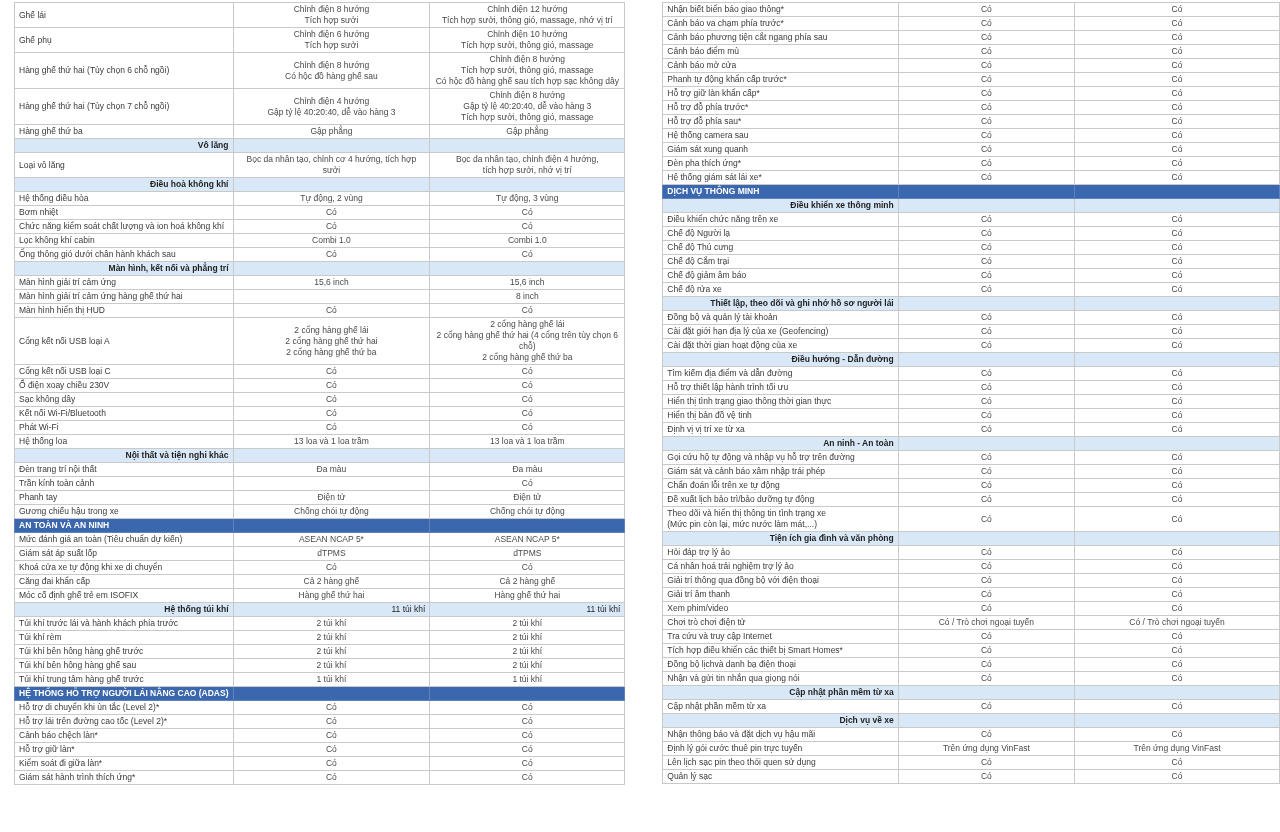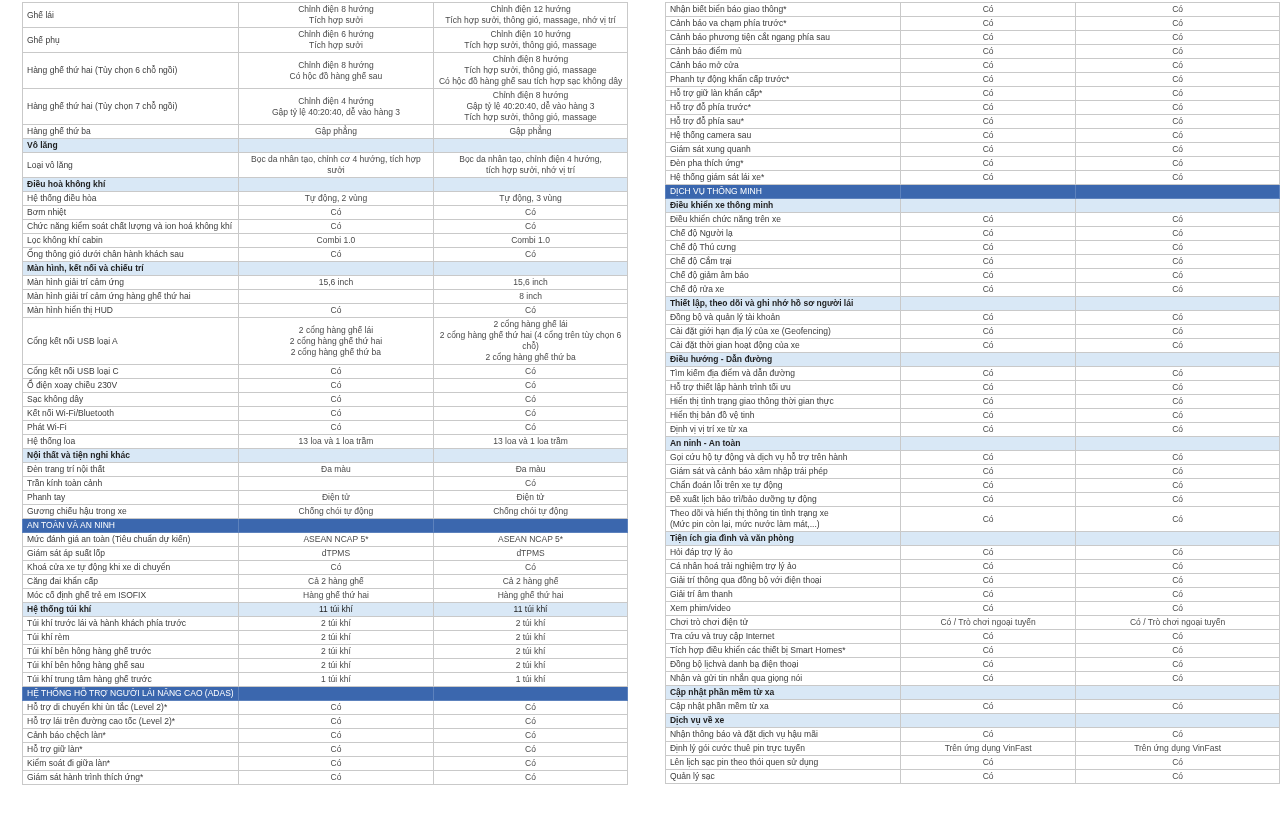--- a/index.html
+++ b/index.html
@@ -8,35 +8,35 @@
     --label-text:#3a3a3a; --value-text:#4a4a4a; --section-text:#1f1f1f;
     --page-bg:#ffffff;
   }
   *{box-sizing:border-box;}
   html,body{margin:0;padding:0;}
   body{
     width:1280px;height:832px;overflow:hidden;background:var(--page-bg);
     font-family:"Liberation Sans","DejaVu Sans",sans-serif;
     color:var(--label-text);
   }
-  .wrap{display:flex;align-items:flex-start;padding:2px 0 0 14px;gap:37px;margin-left:8px;}
+  .wrap{display:flex;align-items:flex-start;padding:2px 0 0 14px;gap:37px;}
   table.spec{border-collapse:collapse;table-layout:fixed;background:#fff;}
   table.spec td{
     border:1px solid var(--border);
     font-size:8.5px;line-height:11px;
     padding:1px 4px;vertical-align:middle;
     overflow:hidden;
   }
   td.lab{text-align:left;color:var(--label-text);}
   td.val{text-align:center;color:var(--value-text);}
-  tr.sec-light td{background:var(--light-bg);}
+  tr.sec-light td{background:var(--light-bg);text-align:right;}
   tr.sec-light td.lab{font-weight:bold;color:var(--section-text);white-space:nowrap;}
   tr.slv td.val{font-weight:normal;color:var(--section-text);}
   tr.sec-dark td{background:var(--dark-bg);border-color:#5d82bd;}
-  tr.sec-dark td.lab{color:var(--dark-text);font-weight:normal;white-space:nowrap;overflow:visible;}
+  tr.sec-dark td.lab{color:var(--dark-text);font-weight:bold;white-space:nowrap;overflow:visible;}
 </style>
 </head>
 <body>
 
 <div class="wrap">
   <table class="spec">
     <colgroup>
         <col style="width:212px">
         <col style="width:199px">
         <col style="width:197px">
@@ -130,21 +130,21 @@
           <td class="lab">Lọc không khí cabin</td>
           <td class="val">Combi 1.0</td>
           <td class="val">Combi 1.0</td>
         </tr>
         <tr>
           <td class="lab">Ống thông gió dưới chân hành khách sau</td>
           <td class="val">Có</td>
           <td class="val">Có</td>
         </tr>
         <tr class="sec-light">
-          <td class="lab">Màn hình, kết nối và chiếu trí</td>
+          <td class="lab">Màn hình, kết nối và phẳng trí</td>
           <td class="val"></td>
           <td class="val"></td>
         </tr>
         <tr>
           <td class="lab">Màn hình giải trí cảm ứng</td>
           <td class="val">15,6 inch</td>
           <td class="val">15,6 inch</td>
         </tr>
         <tr>
           <td class="lab">Màn hình giải trí cảm ứng hàng ghế thứ hai</td>
@@ -482,21 +482,21 @@
           <td class="lab">Định vị vị trí xe từ xa</td>
           <td class="val">Có</td>
           <td class="val">Có</td>
         </tr>
         <tr class="sec-light">
           <td class="lab">An ninh - An toàn</td>
           <td class="val"></td>
           <td class="val"></td>
         </tr>
         <tr>
-          <td class="lab">Gọi cứu hộ tự động và dịch vụ hỗ trợ trên hành</td>
+          <td class="lab">Gọi cứu hộ tự động và nhập vụ hỗ trợ trên đường</td>
           <td class="val">Có</td>
           <td class="val">Có</td>
         </tr>
         <tr>
           <td class="lab">Giám sát và cảnh báo xâm nhập trái phép</td>
           <td class="val">Có</td>
           <td class="val">Có</td>
         </tr>
         <tr>
           <td class="lab">Chẩn đoán lỗi trên xe tự động</td>

